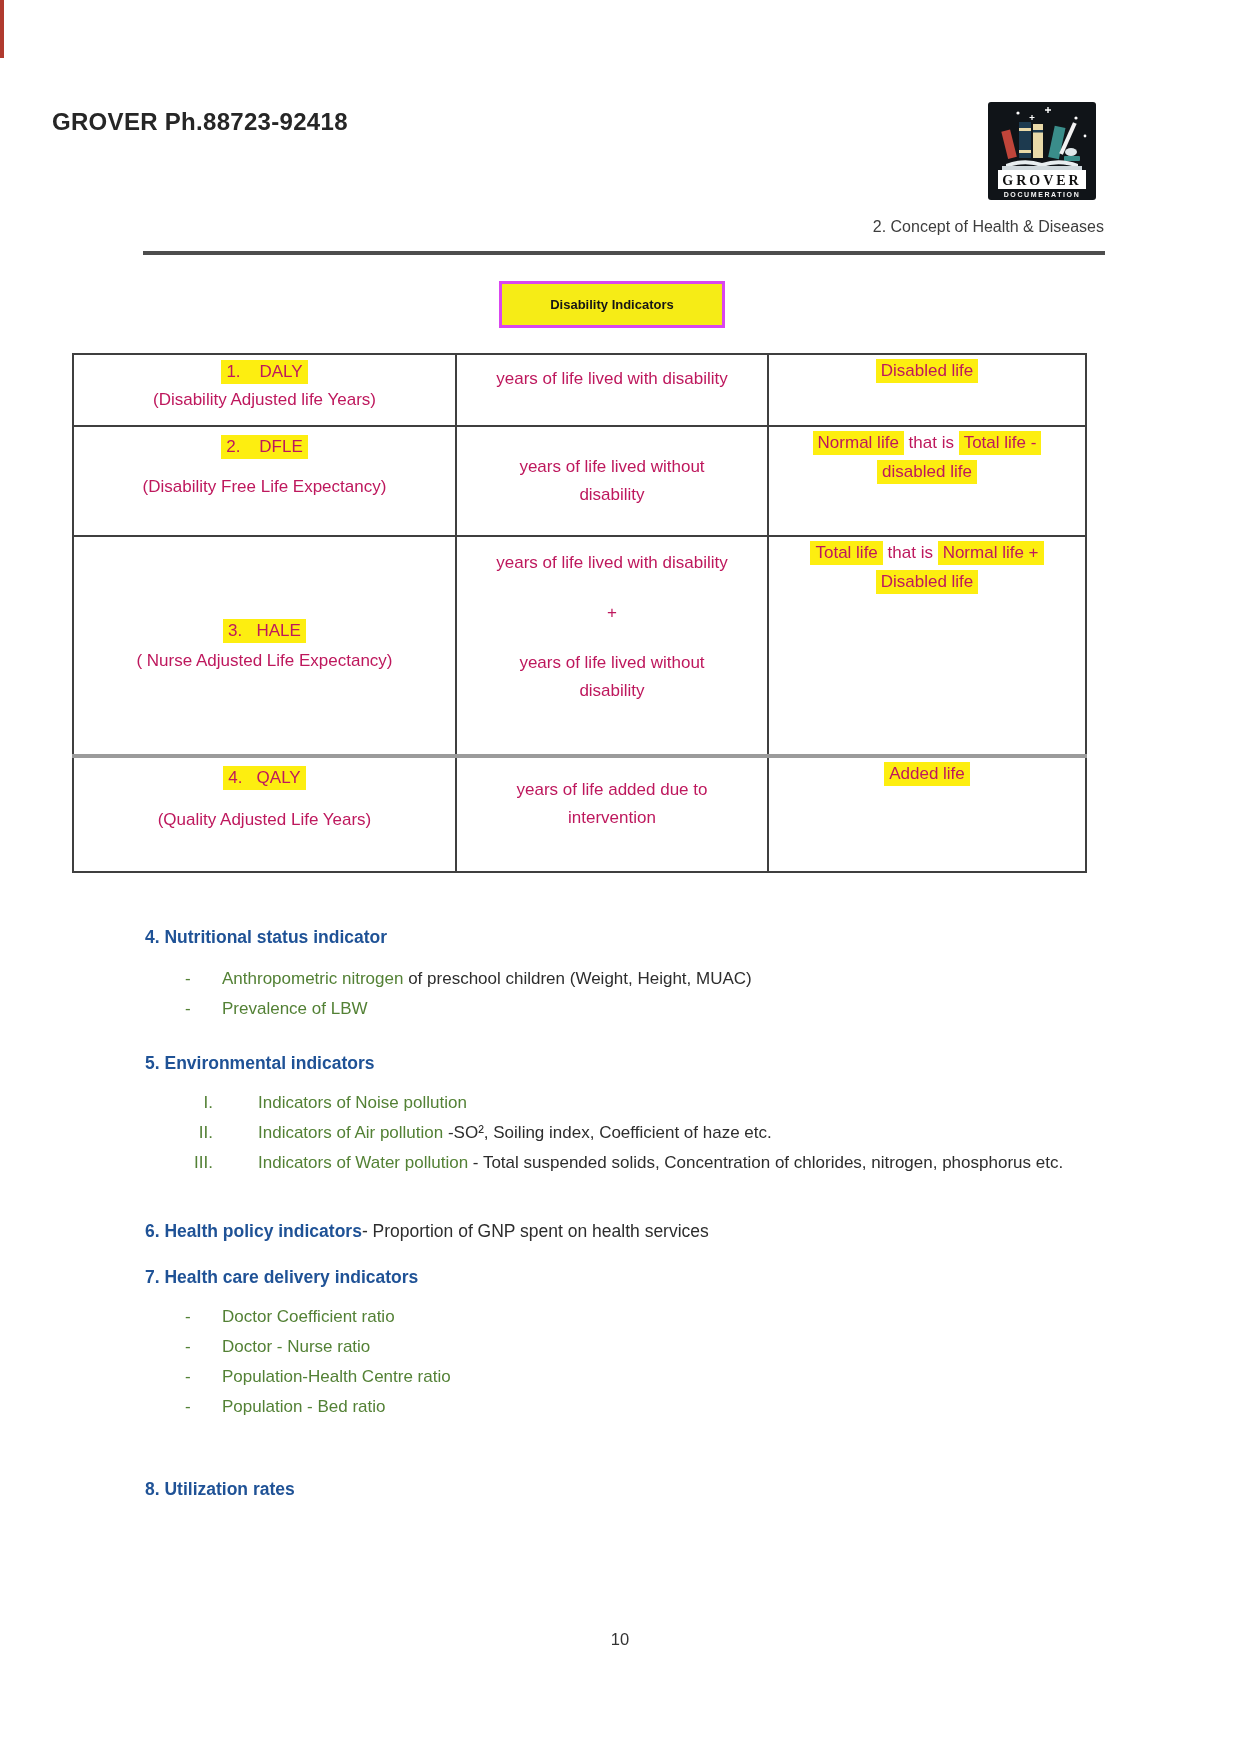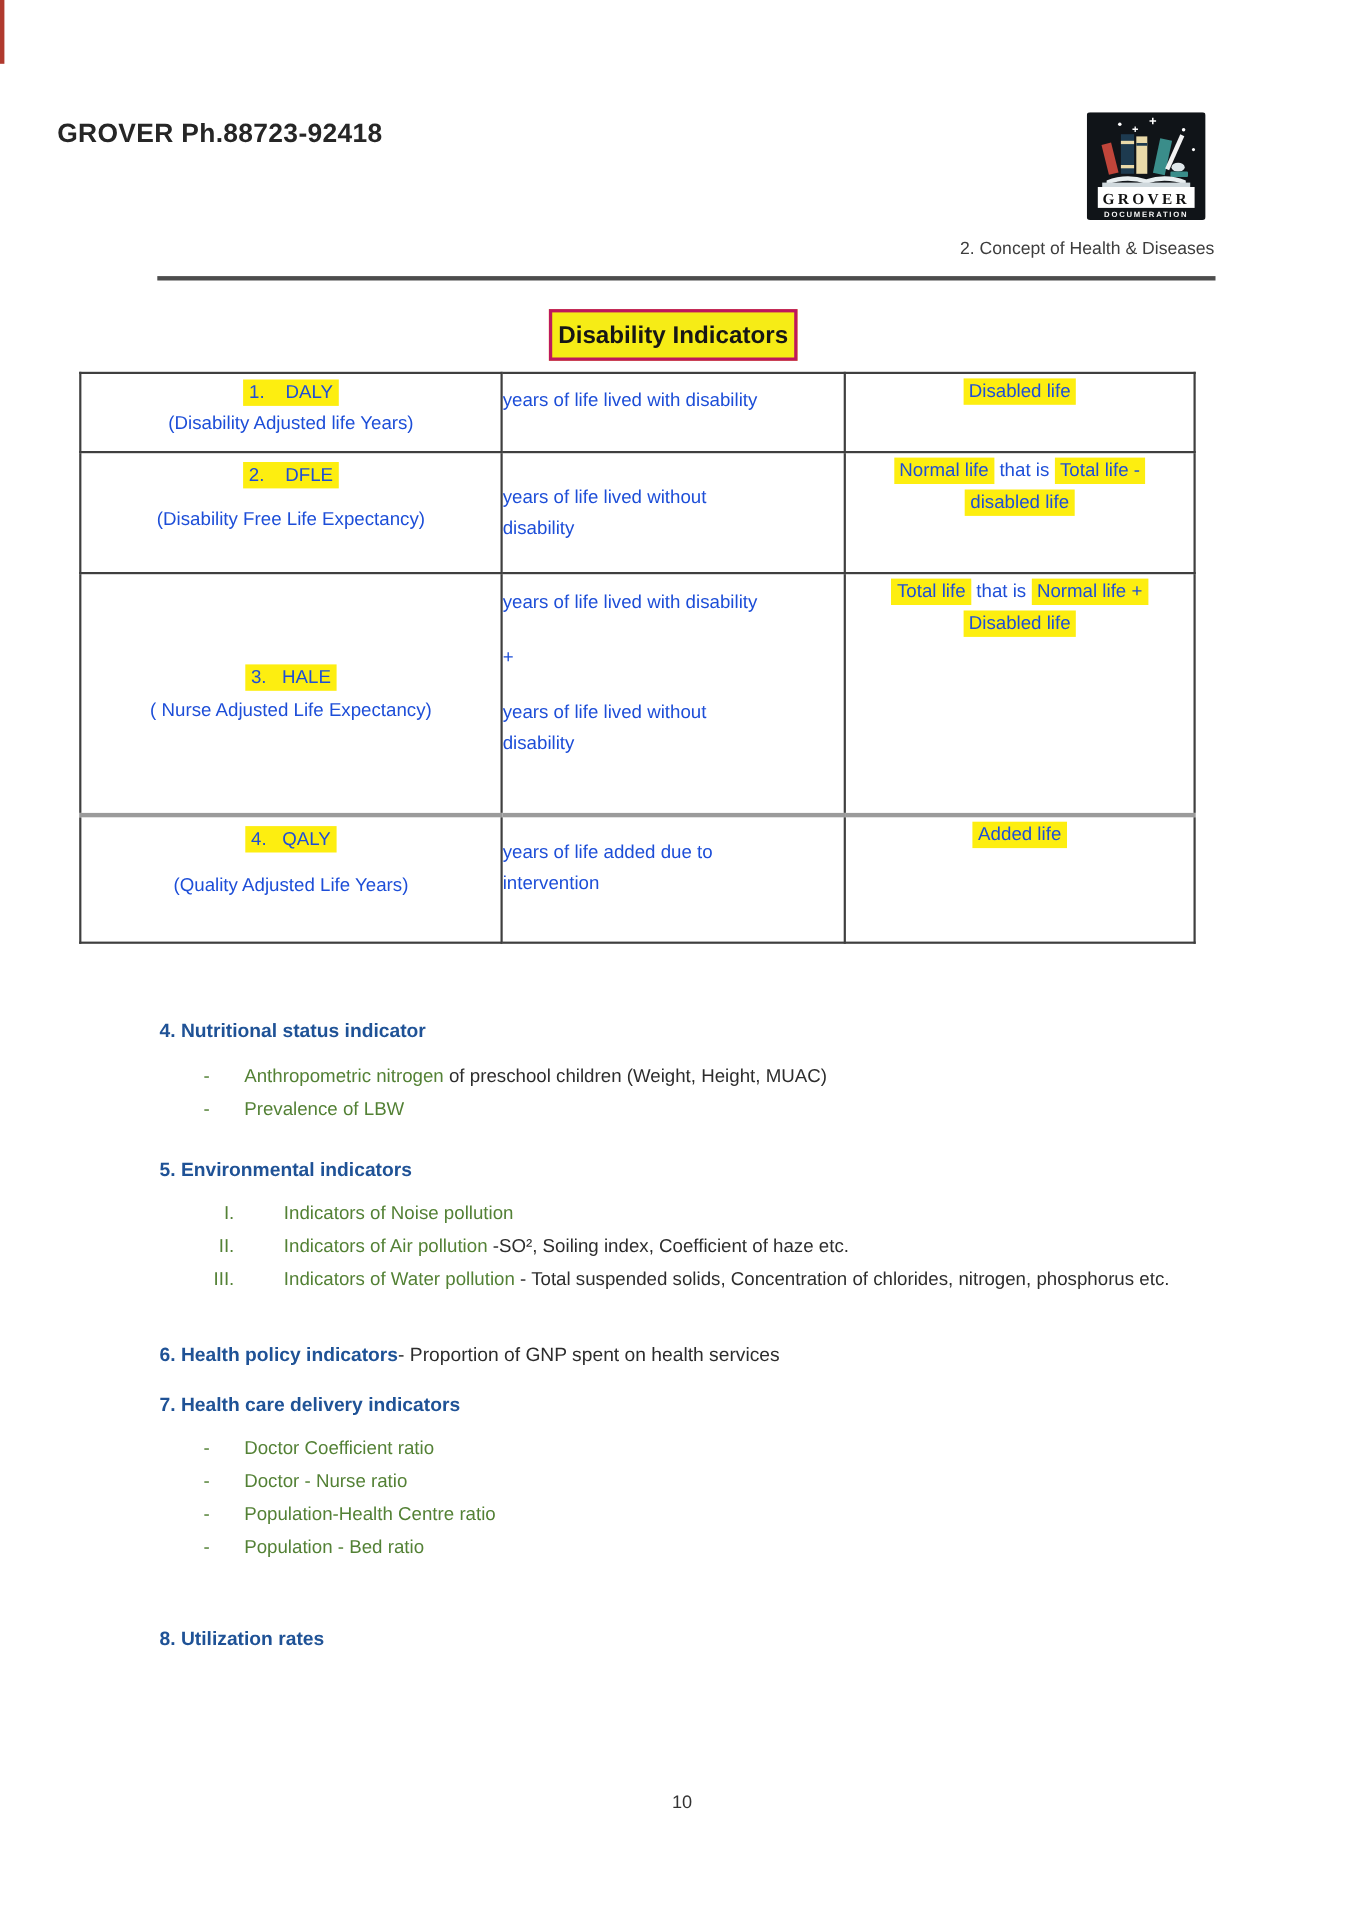--- a/index.html
+++ b/index.html
@@ -10,30 +10,30 @@
   
   .phone{position:absolute;left:52px;top:108px;font-size:24px;font-weight:bold;
          letter-spacing:0.3px;color:#262626;}
   .chapter{position:absolute;right:136px;top:218px;font-size:16px;color:#3d3d3d;}
   .rule{position:absolute;left:143px;top:251px;width:962px;height:3.5px;background:#4d4d4d;}
 
   .logo{position:absolute;left:988px;top:102px;width:108px;height:98px;}
 
   
   .titlebox{position:absolute;left:499px;top:281px;width:226px;height:47px;
-            background:#f6ec16;border:3px solid #be185d;box-sizing:border-box;
+            background:#f6ec16;border:3px solid #d946ef;box-sizing:border-box;
             display:flex;align-items:center;justify-content:center;
-            font-size:22px;font-weight:bold;color:#161616;}
-
-  
-  table.ind{position:absolute;left:72px;top:338px;width:1013px;border-collapse:collapse;
-            table-layout:fixed;font-size:17px;color:#1d4ed8;}
+            font-size:13px;font-weight:bold;color:#161616;}
+
+  
+  table.ind{position:absolute;left:72px;top:353px;width:1013px;border-collapse:collapse;
+            table-layout:fixed;font-size:17px;color:#be185d;}
   table.ind td{border:2px solid #3f3f3f;vertical-align:top;padding:0;box-sizing:border-box;}
   td.c1{width:383px;text-align:center;}
-  td.c2{width:312px;text-align:left;}
+  td.c2{width:312px;text-align:center;}
   td.c3{width:318px;text-align:center;}
   tr.r1 td{height:72px;}
   tr.r2 td{height:110px;}
   tr.r3 td{height:220px;}
   tr.r4 td{height:116px;border-top:4px solid #9b9b9b;}
   .hl{background:#fdee10;padding:2px 5px 3px;}
   .term{line-height:24px;}
   .full{line-height:24px;}
   .r1 .c1{padding-top:5px;}
   .r1 .full{margin-top:4px;}

